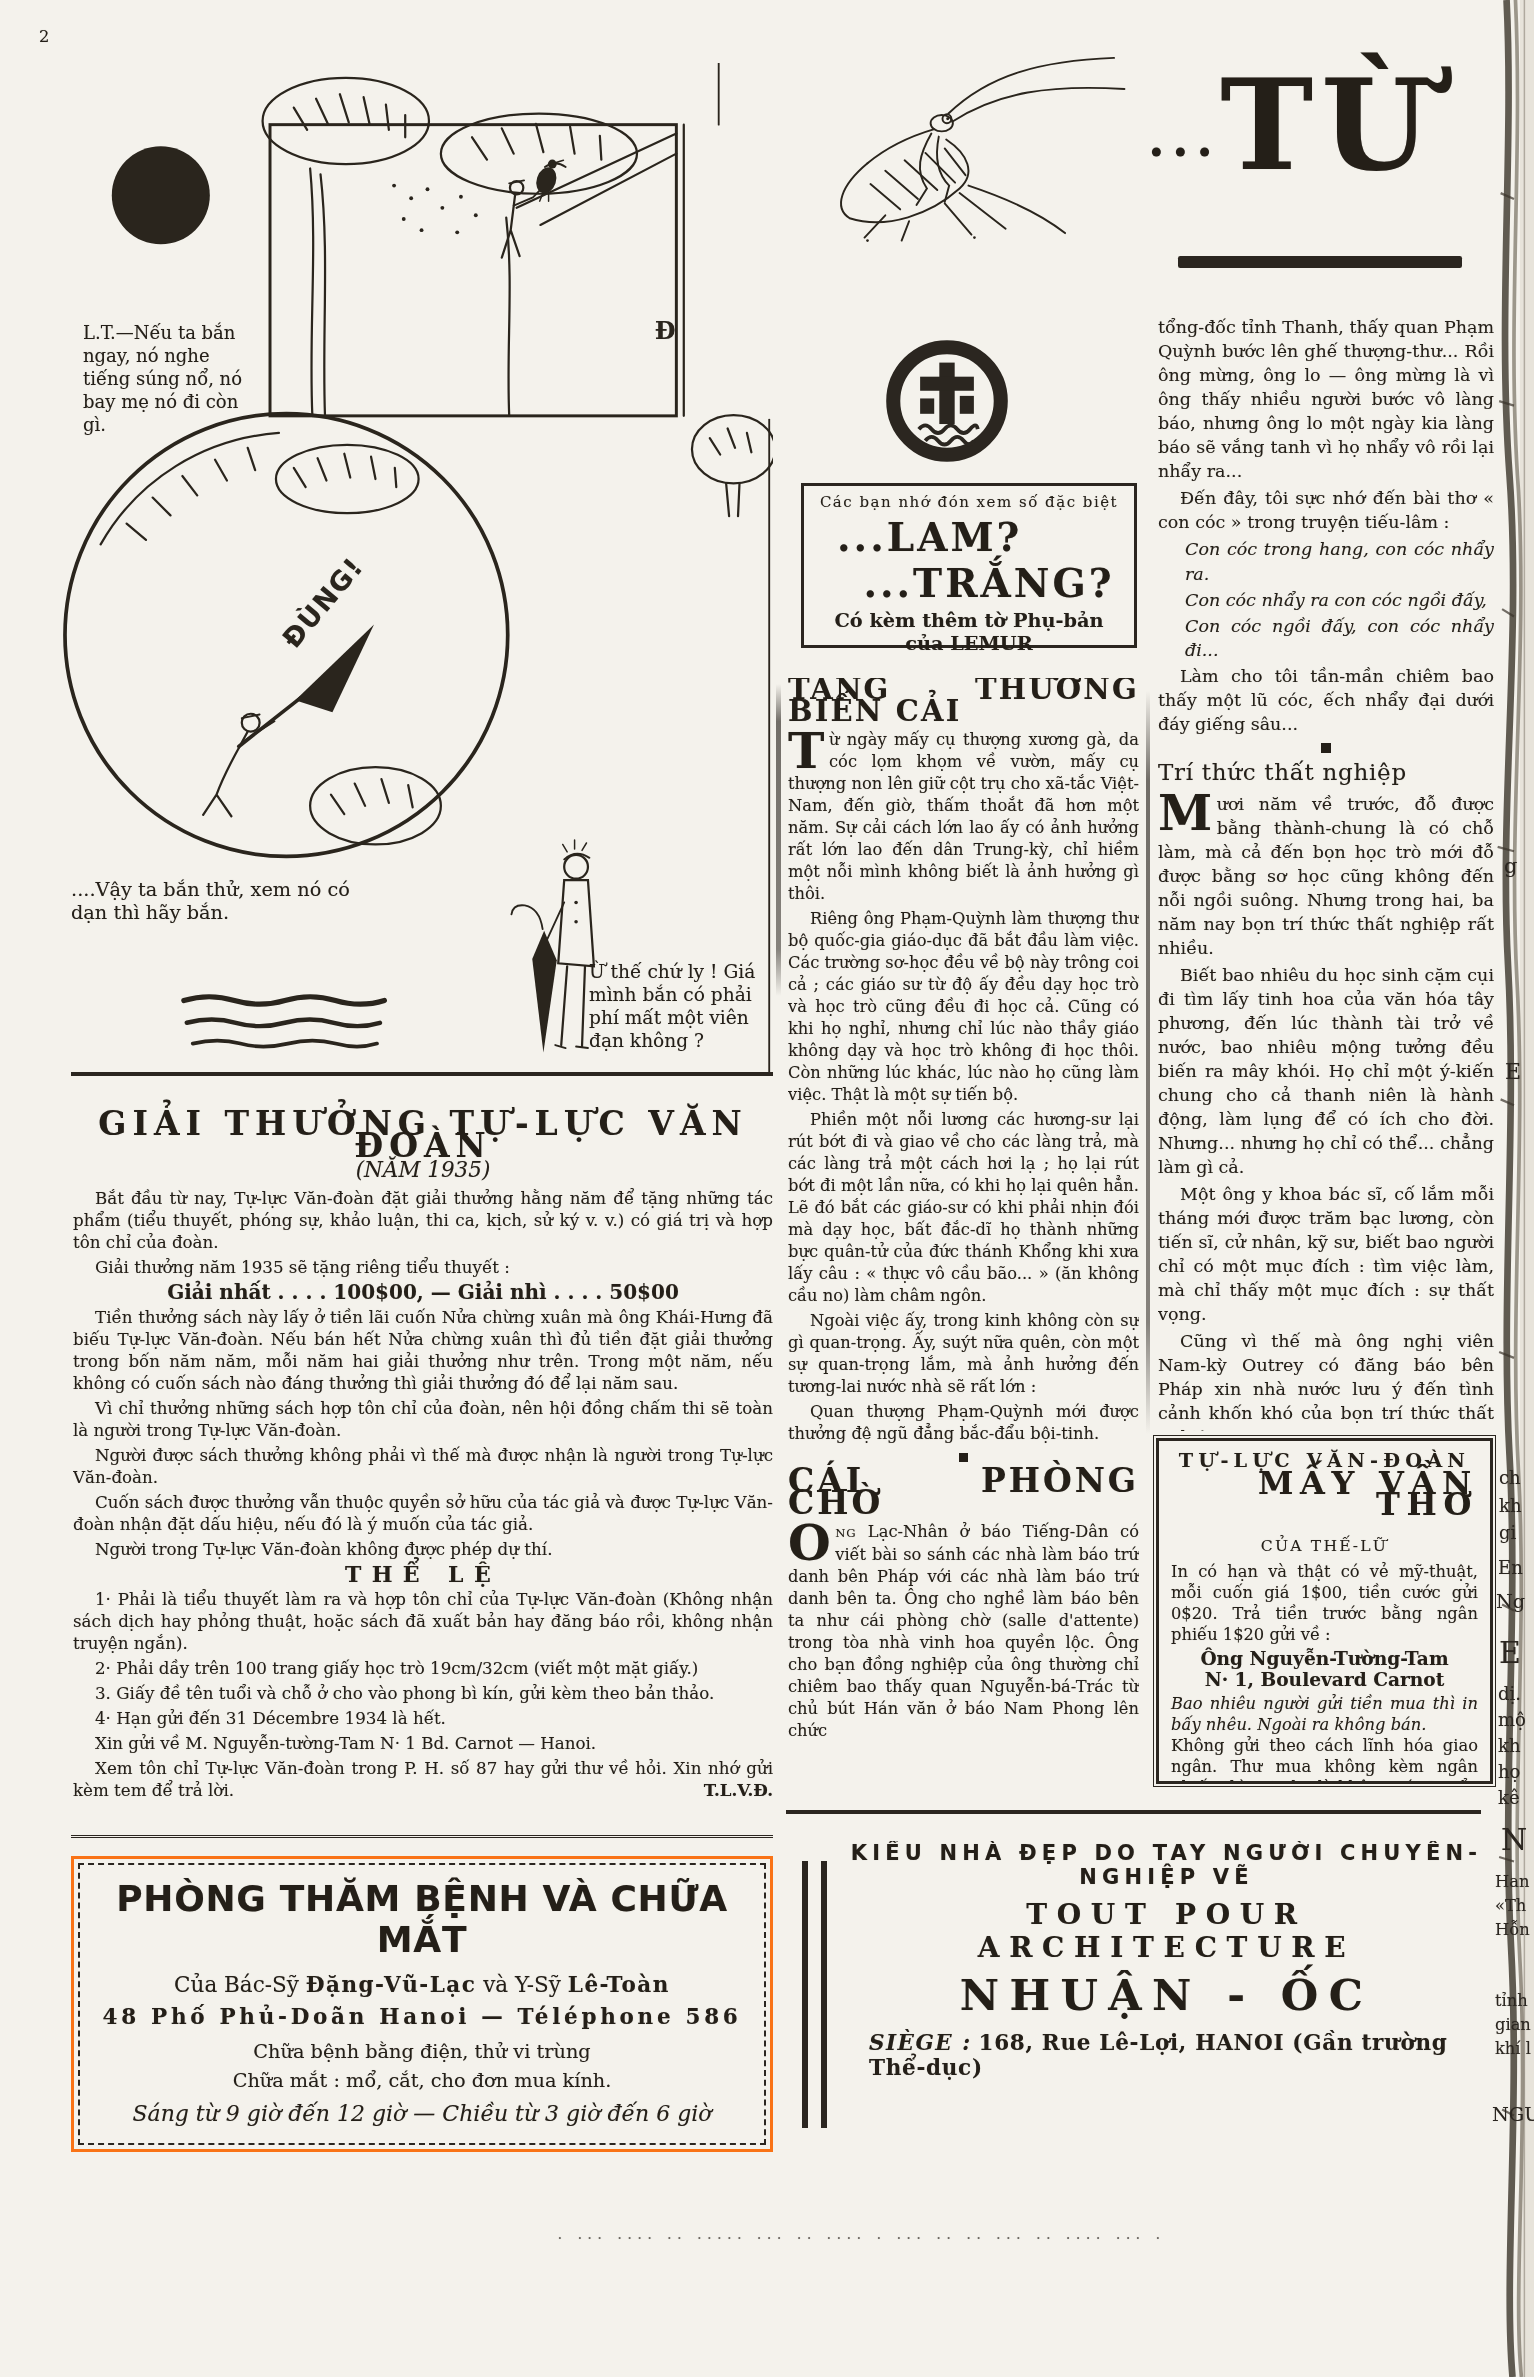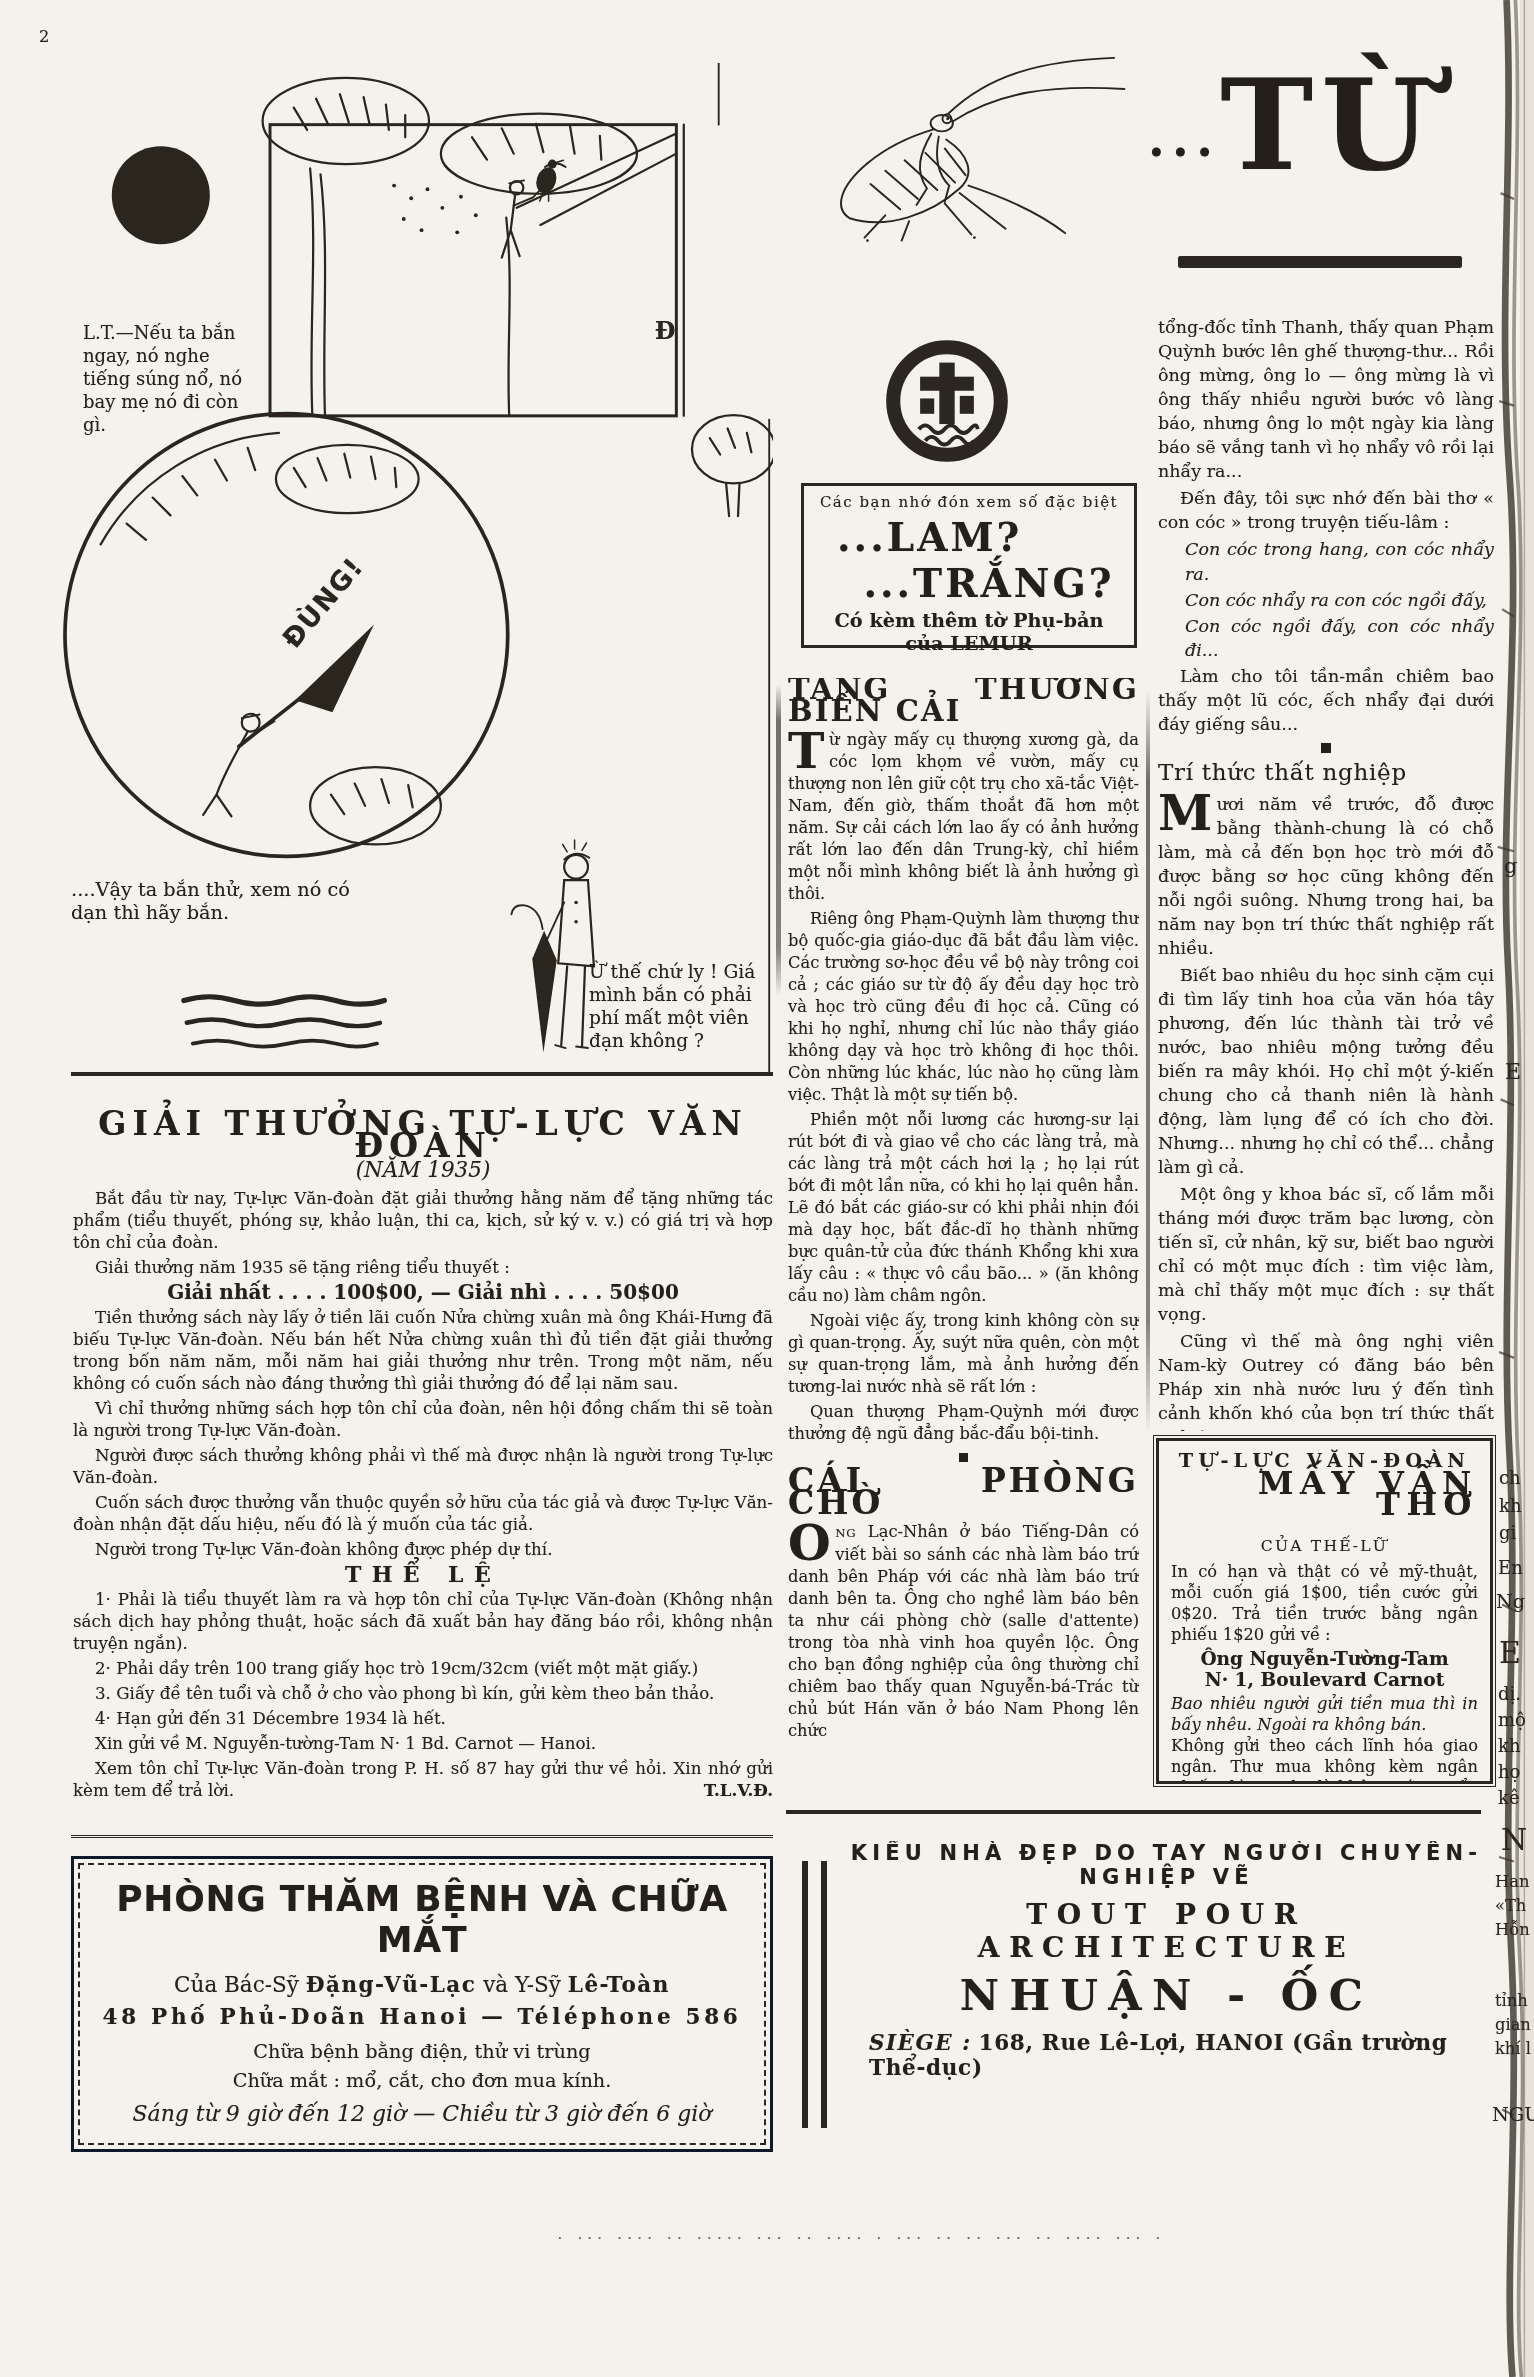--- a/index.html
+++ b/index.html
@@ -45,21 +45,21 @@
   .promo .trang{font-size:39px;font-weight:bold;letter-spacing:3px;text-align:right;margin:0 7.4px 3px 0;}
   .promo .l4{text-align:center;font-size:19.3px;font-weight:bold;}
   
   .lart{width:700px;font-size:16.7px;line-height:22px;}
   .ltitle{text-align:center;font-size:33px;font-weight:bold;letter-spacing:6px;margin-bottom:1.5px;}
   .lsub{text-align:center;font-style:italic;font-size:21.5px;margin-bottom:6px;}
   .prize{text-align:center;font-weight:bold;font-size:20px;margin:1.5px 0 3px;}
   .rules-t{text-align:center;font-size:22px;font-weight:bold;letter-spacing:10.4px;margin:3px 0 3px;}
   .sig{float:right;font-weight:bold;}
   
-  .clinic{border:3px solid #0f172a;}
+  .clinic{border:3px solid #f97316;}
   .clinic-in{position:absolute;inset:3.7px;border:2.2px dashed #2b2620;padding:13.4px 22px;text-align:center;}
   .clinic .t{font-family:"DejaVu Sans",sans-serif;font-size:36px;font-weight:bold;letter-spacing:0.7px;margin-bottom:12px;}
   .clinic .l1{font-size:21.5px;margin-bottom:7.4px;}
   .clinic .l1 b{letter-spacing:1.5px;}
   .clinic .l2{font-size:21.5px;letter-spacing:3.7px;font-weight:bold;margin-bottom:10.4px;}
   .clinic .l3,.clinic .l4{font-size:19.3px;margin-bottom:6px;}
   .clinic .l5{font-size:22px;font-style:italic;margin-top:9px;}
   
   .arch .hdr{font-family:"DejaVu Sans",sans-serif;font-size:21px;font-weight:bold;letter-spacing:5.2px;text-align:center;margin-bottom:9px;}
   .arch .body{width:490px;margin:0 auto 7.4px;font-size:17px;line-height:23px;text-align:justify;}

